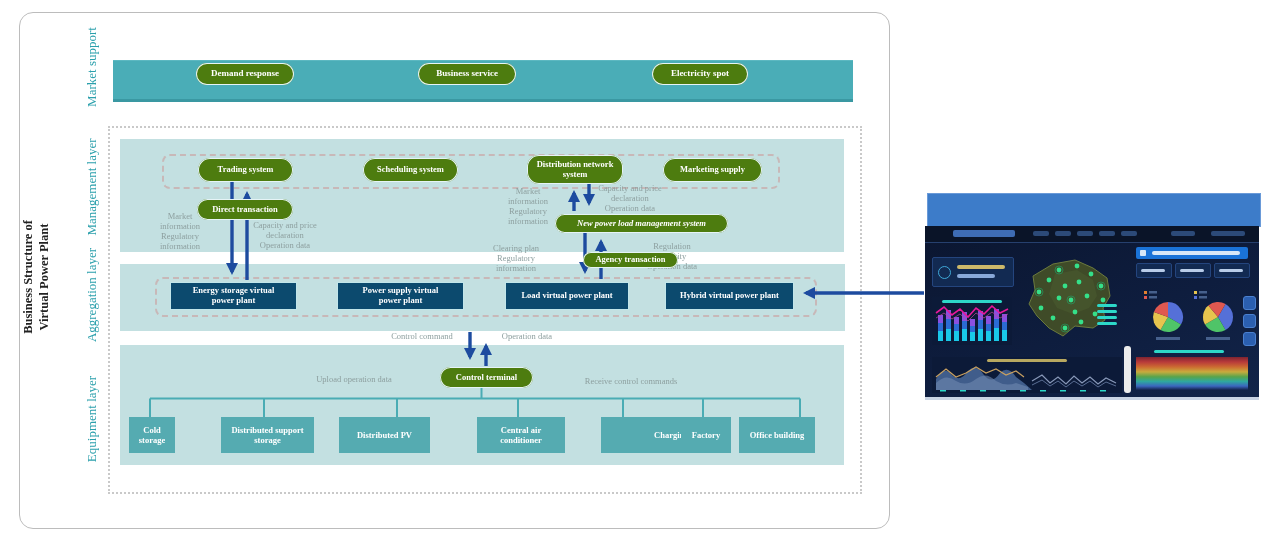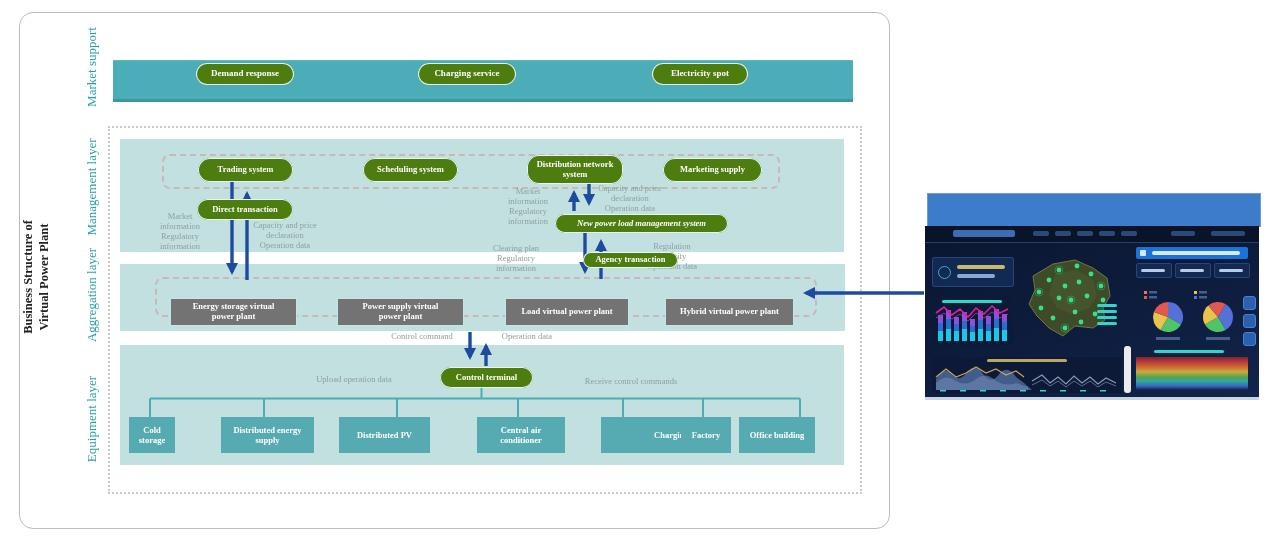--- a/index.html
+++ b/index.html
@@ -27,23 +27,23 @@
   #mgmt-panel{left:120px;top:139px;width:724px;height:113px;}
   #agg-panel{left:120px;top:264px;width:725px;height:67px;}
   #equip-panel{left:120px;top:345px;width:724px;height:120px;}
   .inner-dash{border:2px dashed #c8b8b8;border-radius:8px;z-index:2;}
 
   
   .pill{background:#4d7c0f;color:#fff;border-radius:12px;display:flex;align-items:center;
         justify-content:center;text-align:center;font-weight:bold;font-size:8.5px;
         line-height:1.1;padding:0 5px;z-index:4;box-shadow:0 0 0 1px #e6f4f6 inset;}
   .mpill{font-size:9px;height:22px;top:63px;}
-  .vpp{background:#737373;border:1px solid #c2e6ea;color:#fff;display:flex;align-items:center;
+  .vpp{background:#0c4a6e;border:1px solid #c2e6ea;color:#fff;display:flex;align-items:center;
        justify-content:center;text-align:center;font-weight:bold;font-size:8.5px;
-       line-height:1.15;z-index:4;top:298px;height:26px;}
+       line-height:1.15;z-index:4;top:282px;height:26px;}
   .dev{background:#55abb1;color:#fff;display:flex;align-items:center;justify-content:center;
        text-align:center;font-weight:bold;font-size:8.5px;line-height:1.2;z-index:4;
        top:417px;height:36px;padding:0 3px;}
 
   .ann{color:#8d9f9f;font-size:8.5px;line-height:10px;text-align:center;
        white-space:pre-line;z-index:3;}
 
   svg.overlay{left:0;top:0;width:1268px;height:545px;z-index:3;pointer-events:none;}
 
   
@@ -71,21 +71,21 @@
 
   <div class="abs rot layer-label" style="left:38px;top:59px;width:110px;height:16px;">Market support</div>
   <div class="abs rot layer-label" style="left:33px;top:179px;width:120px;height:16px;">Management layer</div>
   <div class="abs rot layer-label" style="left:38px;top:287px;width:110px;height:16px;">Aggregation layer</div>
   <div class="abs rot layer-label" style="left:33px;top:411px;width:120px;height:16px;">Equipment layer</div>
 
   <div class="abs" id="dotted-frame"></div>
 
   <div class="abs" id="market-band"></div>
   <div class="abs pill mpill" style="left:196px;width:88px;">Demand response</div>
-  <div class="abs pill mpill" style="left:418px;width:88px;">Charging service</div>
+  <div class="abs pill mpill" style="left:418px;width:88px;">Business service</div>
   <div class="abs pill mpill" style="left:652px;width:86px;">Electricity spot</div>
 
   <div class="abs panel" id="mgmt-panel"></div>
   <div class="abs inner-dash" style="left:162px;top:154px;width:614px;height:31px;"></div>
   <div class="abs pill" style="left:198px;top:158px;width:85px;height:24px;">Trading system</div>
   <div class="abs pill" style="left:363px;top:158px;width:85px;height:24px;">Scheduling system</div>
   <div class="abs pill" style="left:527px;top:155px;width:86px;height:29px;">Distribution network system</div>
   <div class="abs pill" style="left:663px;top:158px;width:89px;height:24px;">Marketing supply</div>
   <div class="abs pill" style="left:197px;top:199px;width:86px;height:21px;">Direct transaction</div>
   <div class="abs pill" style="left:555px;top:214px;width:163px;height:19px;font-style:italic;">New power load management system</div>
@@ -122,21 +122,21 @@
   <div class="abs vpp" style="left:665px;width:127px;">Hybrid virtual power plant</div>
 
   <div class="abs panel" id="equip-panel"></div>
   <div class="abs ann" style="left:383px;top:331px;width:78px;">Control command</div>
   <div class="abs ann" style="left:497px;top:331px;width:60px;">Operation data</div>
   <div class="abs pill" style="left:440px;top:367px;width:83px;height:21px;">Control terminal</div>
   <div class="abs ann" style="left:308px;top:374px;width:92px;">Upload operation data</div>
   <div class="abs ann" style="left:576px;top:376px;width:110px;">Receive control commands</div>
 
   <div class="abs dev" style="left:129px;width:40px;">Cold storage</div>
-  <div class="abs dev" style="left:221px;width:87px;">Distributed energy supply</div>
+  <div class="abs dev" style="left:221px;width:87px;">Distributed support storage</div>
   <div class="abs dev" style="left:339px;width:85px;">Distributed PV</div>
   <div class="abs dev" style="left:477px;width:82px;">Central air conditioner</div>
   <div class="abs dev" style="left:601px;width:68px;padding-left:44px;">Charging pile</div>
   <div class="abs dev" style="left:681px;width:44px;">Factory</div>
   <div class="abs dev" style="left:739px;width:70px;text-align:center;">Office building</div>
 
   <svg class="abs overlay" viewBox="0 0 1268 545">
     <defs>
       <marker id="ah" markerWidth="3.6" markerHeight="3.6" refX="2.7" refY="1.8" orient="auto">
         <path d="M0,0 L3.6,1.8 L0,3.6 Z" fill="#1d4b9f"></path>

